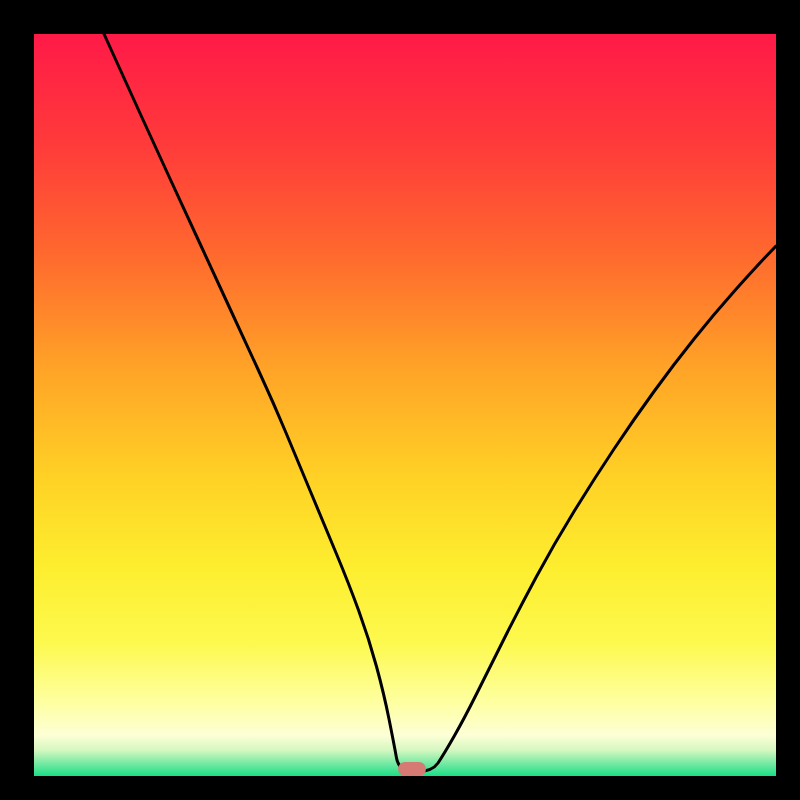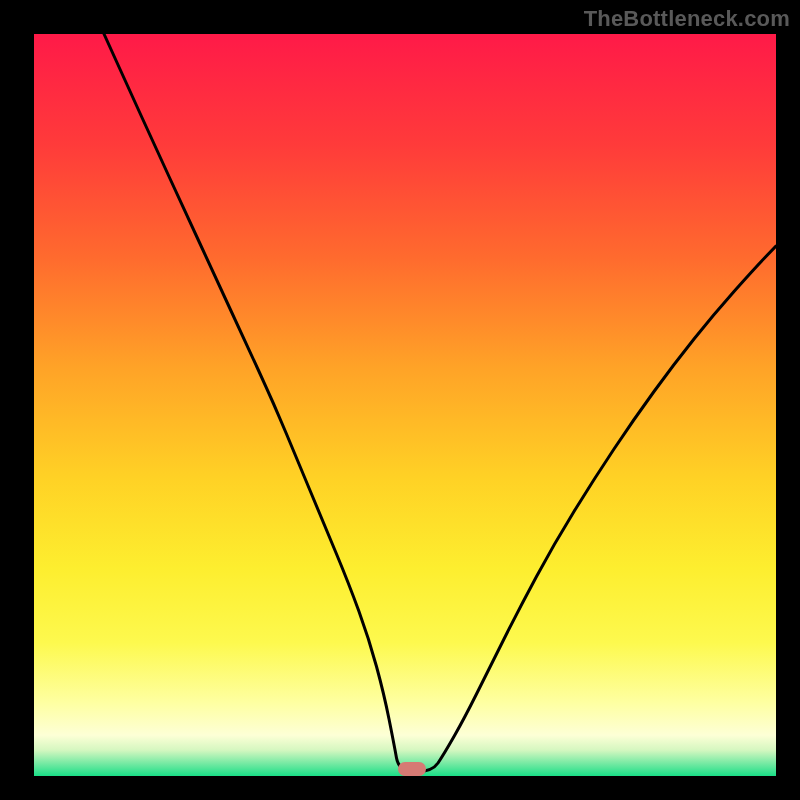--- a/index.html
+++ b/index.html
@@ -50,21 +50,20 @@
     border-radius: 7px;
     background: #d67a74;
     z-index: 3;
   }
 </style>
 </head>
 <body>
 
 <div class="frame">
 
-  <div class="watermark">TheBottleneck.com</div>
 
   <div class="plot-area">
 
     <svg class="gradient-svg" viewBox="0 0 742 742" preserveAspectRatio="none">
       <defs>
         <linearGradient id="bg-grad" x1="0" y1="0" x2="0" y2="1">
             <stop offset="0.00%" stop-color="#ff1a48"></stop>
             <stop offset="15.00%" stop-color="#ff3b3a"></stop>
             <stop offset="30.00%" stop-color="#ff6a2e"></stop>
             <stop offset="45.00%" stop-color="#ffa327"></stop>

